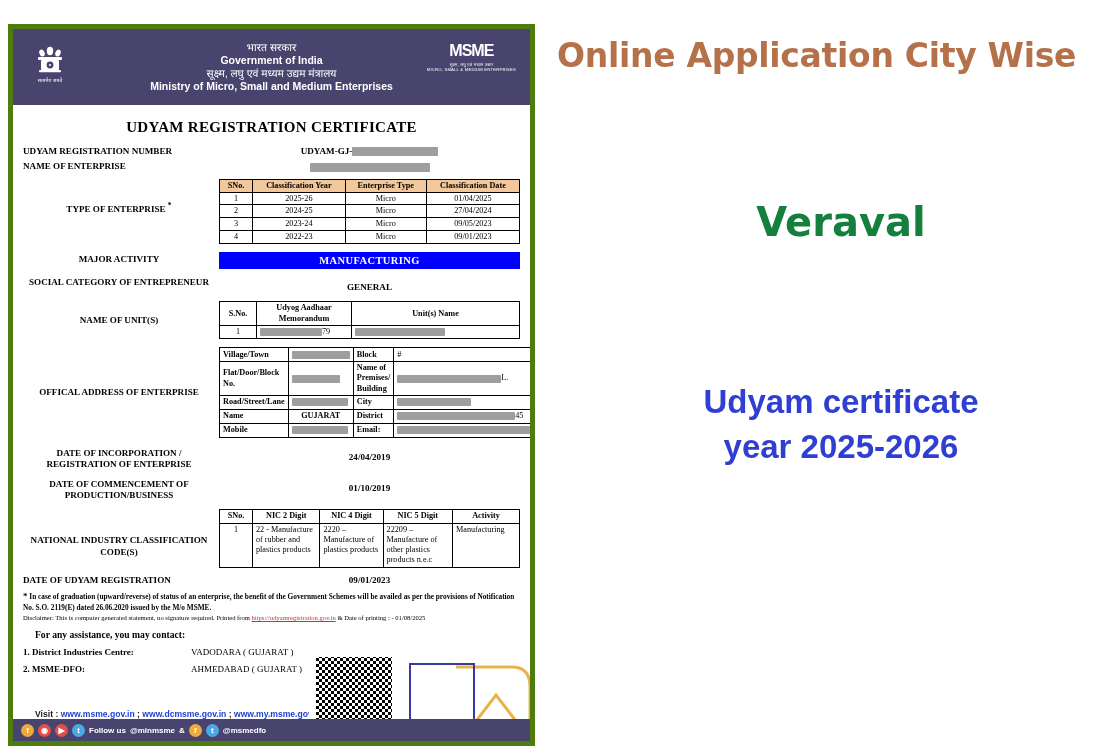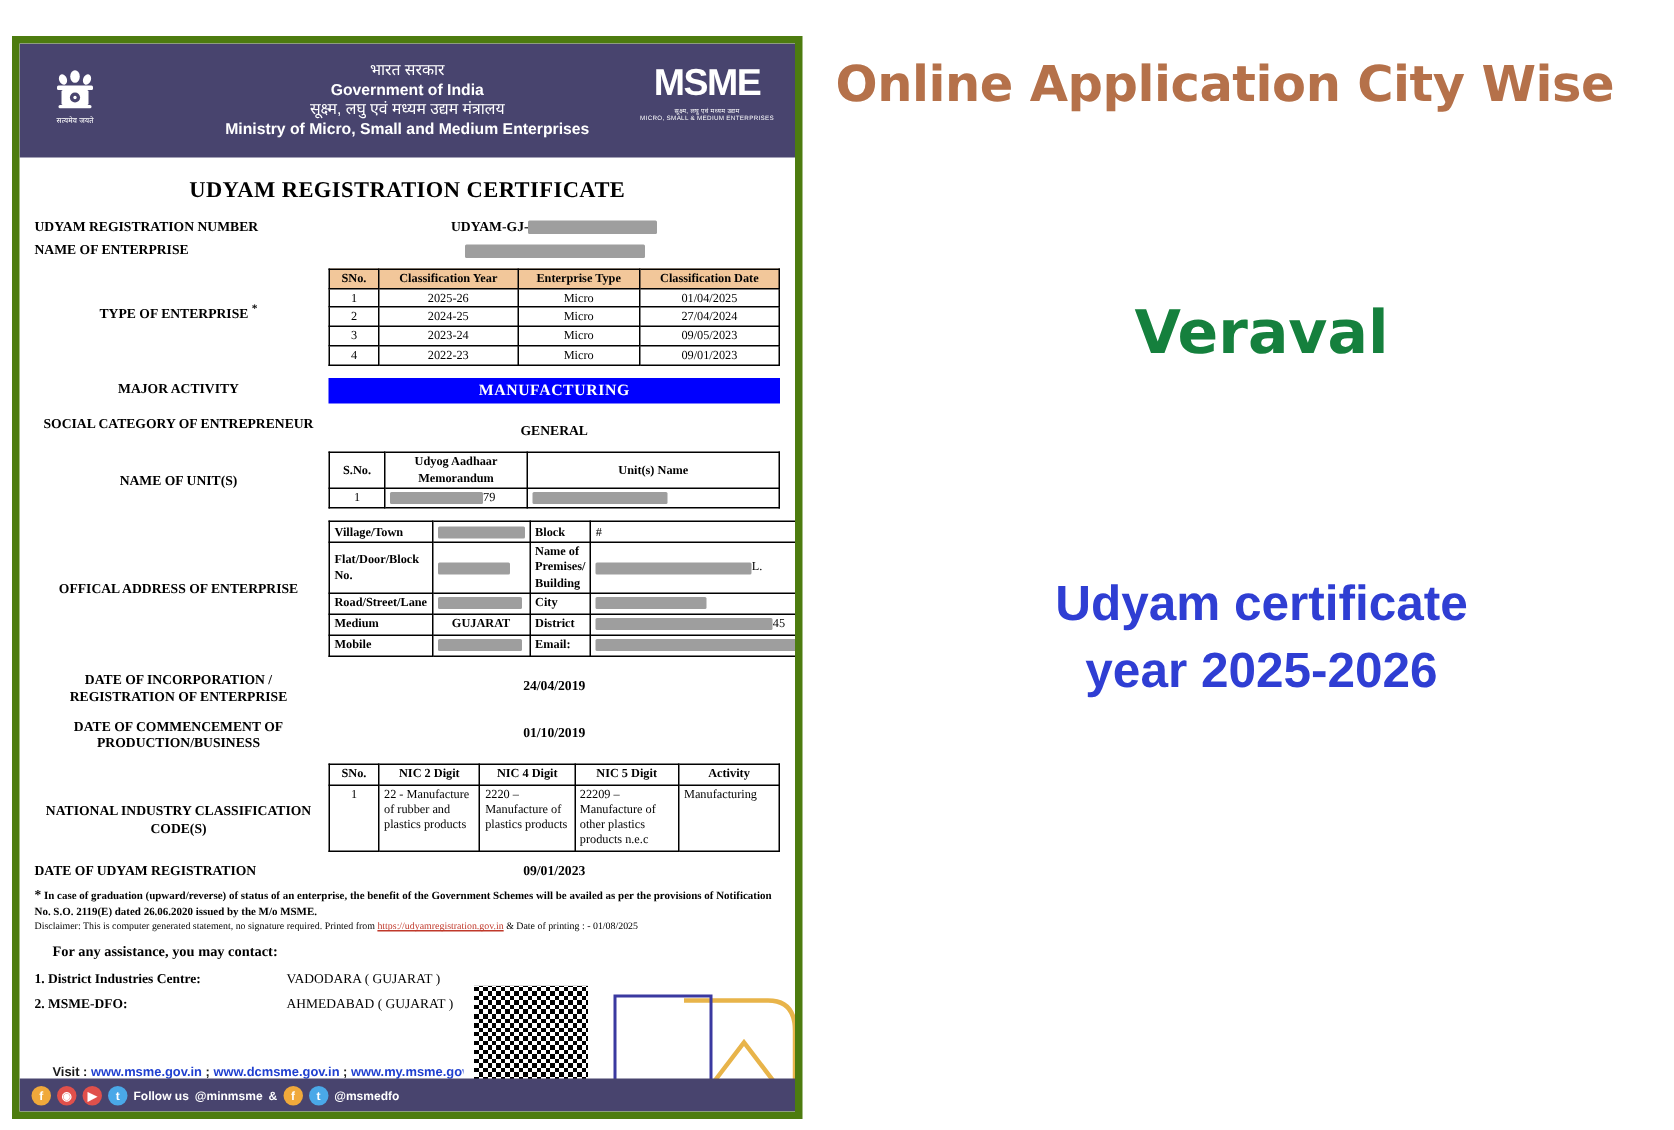--- a/index.html
+++ b/index.html
@@ -61,21 +61,21 @@
   .header-center .eng-2 { font-size: 10.5px; font-weight: bold; }
   .msme-logo {
     position: absolute;
     right: 14px;
     top: 14px;
     text-align: center;
     color: #ffffff;
     font-family: "Liberation Sans", sans-serif;
   }
   .msme-logo .mark {
-    font-size: 25px;
+    font-size: 16px;
     font-weight: bold;
     letter-spacing: -1px;
     line-height: 1;
   }
   .msme-logo .sub {
     font-size: 4.2px;
     letter-spacing: 0.2px;
     margin-top: 3px;
     white-space: nowrap;
   }
@@ -473,21 +473,21 @@
             <td class="addr-label2">Name of Premises/ Building</td>
             <td><span class="redacted" style="width:104px">&nbsp;</span>L.</td>
           </tr>
           <tr>
             <td class="addr-label">Road/Street/Lane</td>
             <td><span class="redacted" style="width:56px">&nbsp;</span></td>
             <td class="addr-label2">City</td>
             <td><span class="redacted" style="width:74px">&nbsp;</span></td>
           </tr>
           <tr>
-            <td class="addr-label">Medium</td>
+            <td class="addr-label">Name</td>
             <td style="text-align:center;font-weight:bold">GUJARAT</td>
             <td class="addr-label2">District</td>
             <td><span class="redacted" style="width:118px">&nbsp;</span>45</td>
           </tr>
           <tr>
             <td class="addr-label">Mobile</td>
             <td><span class="redacted" style="width:56px">&nbsp;</span></td>
             <td class="addr-label2">Email:</td>
             <td><span class="redacted" style="width:138px">&nbsp;</span></td>
           </tr>

